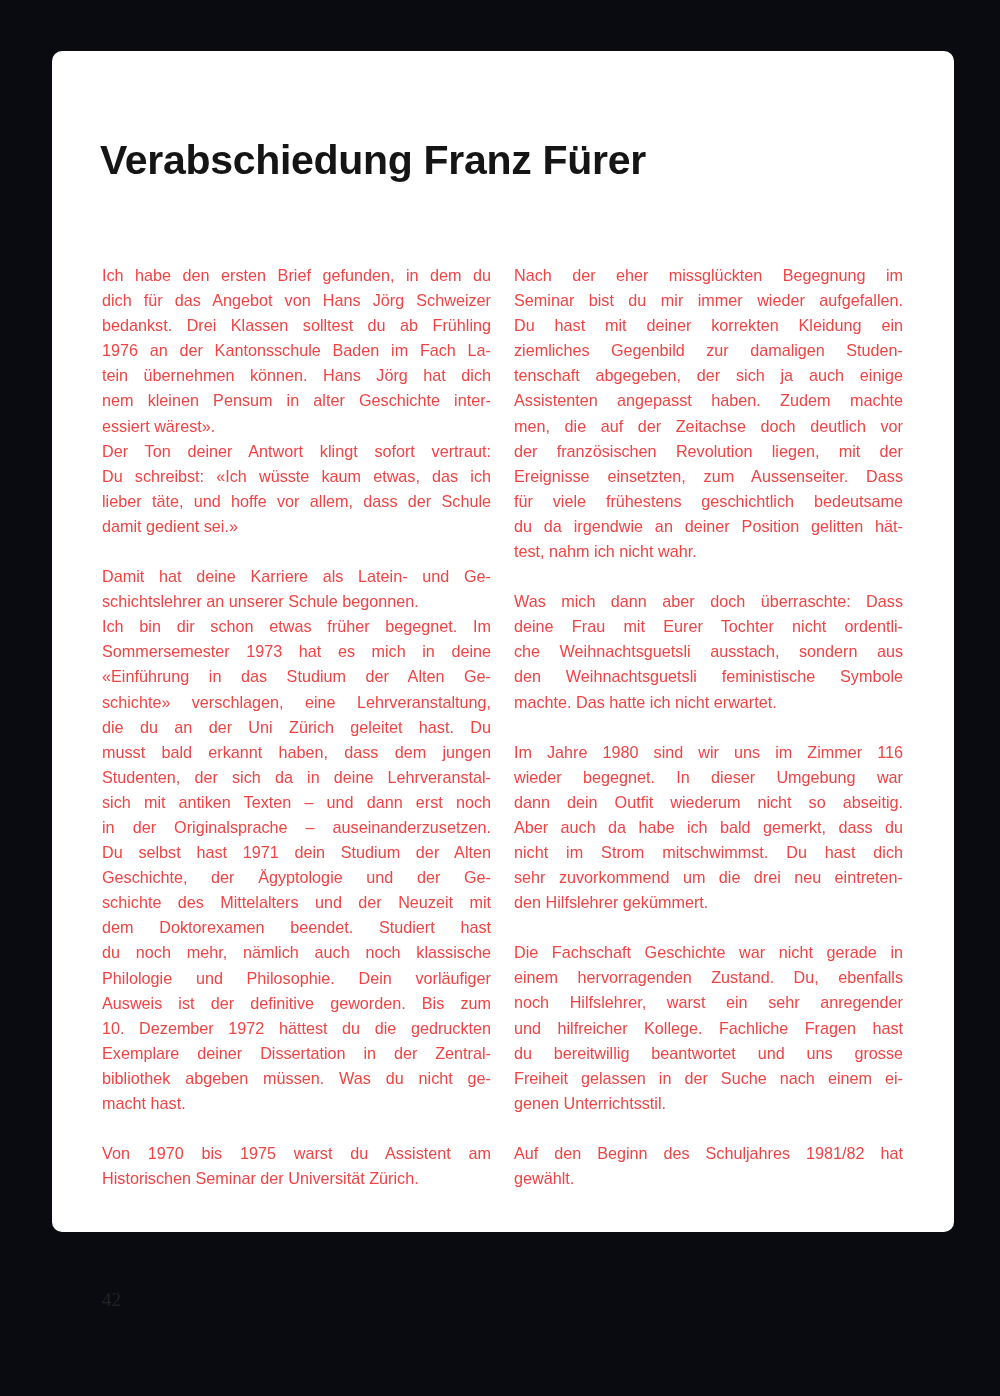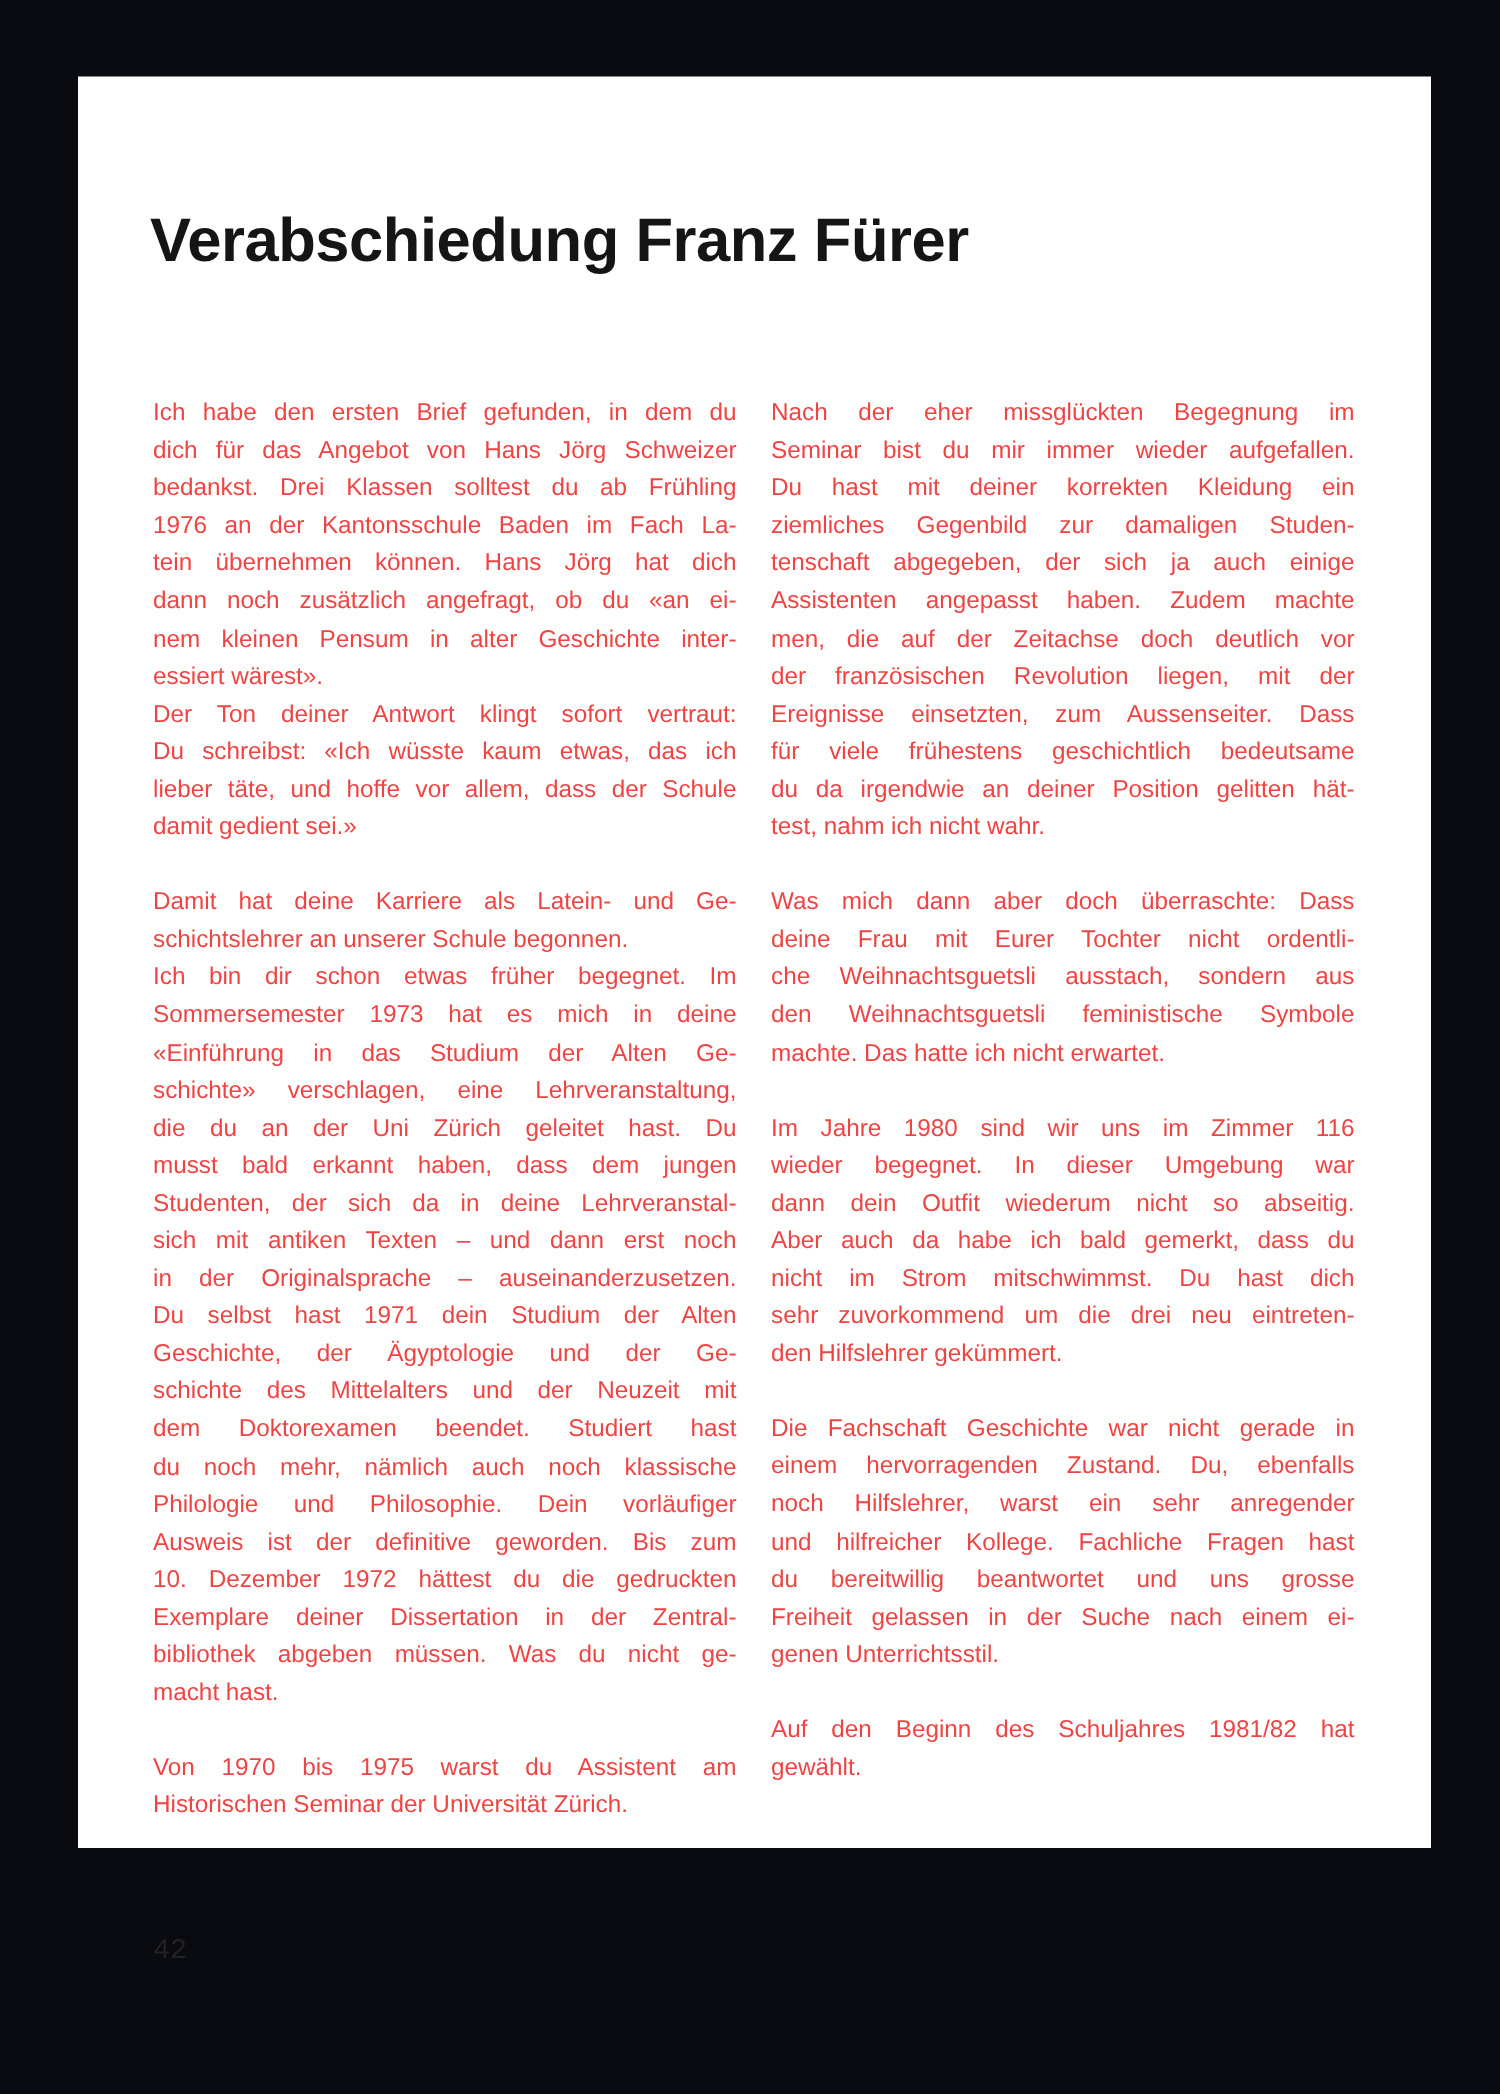--- a/index.html
+++ b/index.html
@@ -14,20 +14,21 @@
     overflow: hidden;
   }
   .page {
     position: absolute;
     left: 52px;
     top: 51px;
     width: 902px;
     height: 1181px;
     background: #ffffff;
     color: #1b1b1b;
+    border-radius: 10px;
   }
   .title {
     position: absolute;
     left: 48px;
     top: 86px;
     margin: 0;
     font-family: "Liberation Sans", sans-serif;
     font-weight: bold;
     font-size: 41px;
     letter-spacing: -0.3px;
@@ -47,39 +48,38 @@
   }
   .col.left { left: 50px; }
   .col.right { left: 462px; }
   .para { margin: 0 0 25px 0; }
   .line { display: block; text-align: justify; text-align-last: justify; white-space: nowrap; }
   .line.last { text-align-last: left; }
   .page-number {
     position: absolute;
     left: 50px;
     top: 1238px;
-    font-family: Liberation Mono, monospace;
+    font-family: Liberation Serif, serif;
     font-size: 19px;
     color: #222;
   }
 </style>
 </head>
 <body>
 
 <div class="page">
   <h1 class="title">Verabschiedung Franz Fürer</h1>
 
   <div class="col left">
       <p class="para">
         <span class="line">Ich habe den ersten Brief gefunden, in dem du</span>
         <span class="line">dich für das Angebot von Hans Jörg Schweizer</span>
         <span class="line">bedankst. Drei Klassen solltest du ab Frühling</span>
         <span class="line">1976 an der Kantonsschule Baden im Fach La-</span>
         <span class="line">tein übernehmen können. Hans Jörg hat dich</span>
-        <span class="line">dann noch zusätzlich angefragt, ob du «an ei-</span>
         <span class="line">nem kleinen Pensum in alter Geschichte inter-</span>
         <span class="line last">essiert wärest».</span>
         <span class="line">Der Ton deiner Antwort klingt sofort vertraut:</span>
         <span class="line">Du schreibst: «Ich wüsste kaum etwas, das ich</span>
         <span class="line">lieber täte, und hoffe vor allem, dass der Schule</span>
         <span class="line last">damit gedient sei.»</span>
       </p>
       <p class="para">
         <span class="line">Damit hat deine Karriere als Latein- und Ge-</span>
         <span class="line last">schichtslehrer an unserer Schule begonnen.</span>

